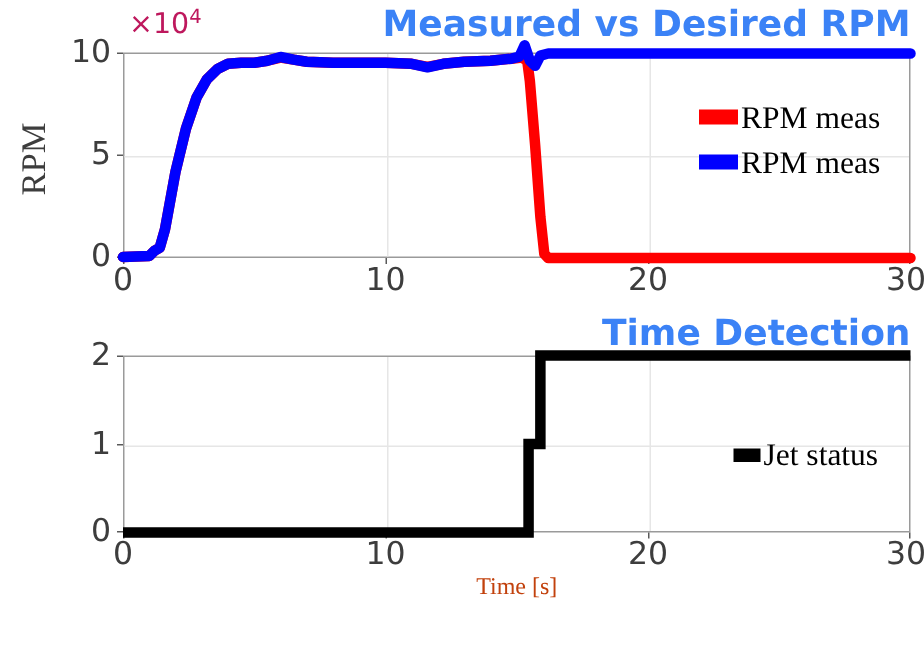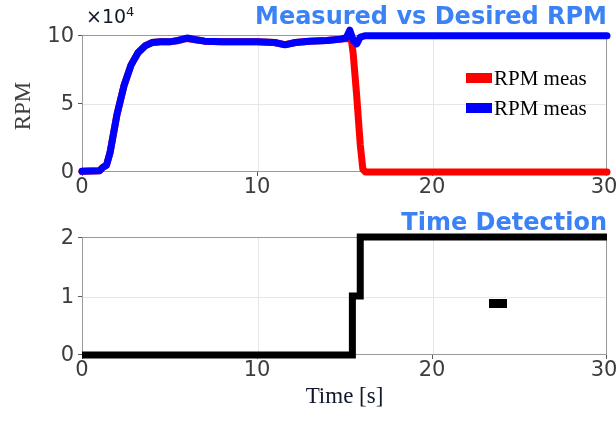--- a/index.html
+++ b/index.html
@@ -20,30 +20,30 @@
   .ticklabel{position:absolute;color:#3d3d3d;
              font-family:"DejaVu Sans","Liberation Sans",sans-serif;
              font-size:21px;line-height:21px;white-space:nowrap;}
   .ticklabel.x{transform:translateX(-50%);}
   .ticklabel.y{transform:translateY(-50%);text-align:right;}
 
   .plot-title{position:absolute;left:0;right:0;text-align:right;
               font-family:"DejaVu Sans","Liberation Sans",sans-serif;
               font-weight:bold;font-size:24px;color:#3b82f6;white-space:nowrap;}
 
-  .exp-label{position:absolute;color:#0f172a;
+  .exp-label{position:absolute;color:#be185d;
              font-family:"DejaVu Sans","Liberation Sans",sans-serif;
              font-size:19px;white-space:nowrap;}
   .exp-label sup{font-size:13px;vertical-align:super;}
 
   .ylabel{position:absolute;color:#3d3d3d;font-size:23px;
           font-family:"Liberation Serif",serif;
           transform-origin:50% 50%;transform:rotate(-90deg);
           white-space:nowrap;}
-  .xlabel{position:absolute;color:#0f172a;font-size:23px;
+  .xlabel{position:absolute;color:#c2410c;font-size:16px;
           font-family:"Liberation Serif",serif;
           white-space:nowrap;text-align:center;}
 
   .legend{position:absolute;}
   .legend-row{display:flex;align-items:center;height:30px;}
   .legend-swatch{width:26px;height:10px;flex:0 0 auto;}
   .legend-swatch.small{width:18px;height:9px;}
   .legend-text{margin-left:2px;color:#000;font-size:21px;
                font-family:"Liberation Serif",serif;white-space:nowrap;}
 
@@ -131,19 +131,20 @@
     <div class="ticklabel x" style="left:432px;top:359px;">20</div>
     <div class="ticklabel x" style="left:604px;top:359px;">30</div>
 
     <svg class="curves" id="svg-bot" width="616" height="444">
         <polyline points="82.00,355.00 352.38,355.00 352.38,296.00 360.25,296.00 360.25,237.00 607.00,237.00" fill="none" stroke="#000000" stroke-width="7" stroke-linejoin="miter" stroke-linecap="butt"></polyline>
       </svg>
 
     <div class="legend" style="left:489px;top:288px;">
       <div class="legend-row">
         <span class="legend-swatch small" style="background:#000000;"></span>
+        <span class="legend-text">Jet status</span>
       </div>
     </div>
 
     <div class="xlabel" style="left:82px;top:383px;width:525px;">Time [s]</div>
   </div>
 
 </div>
 
 </body></html>

